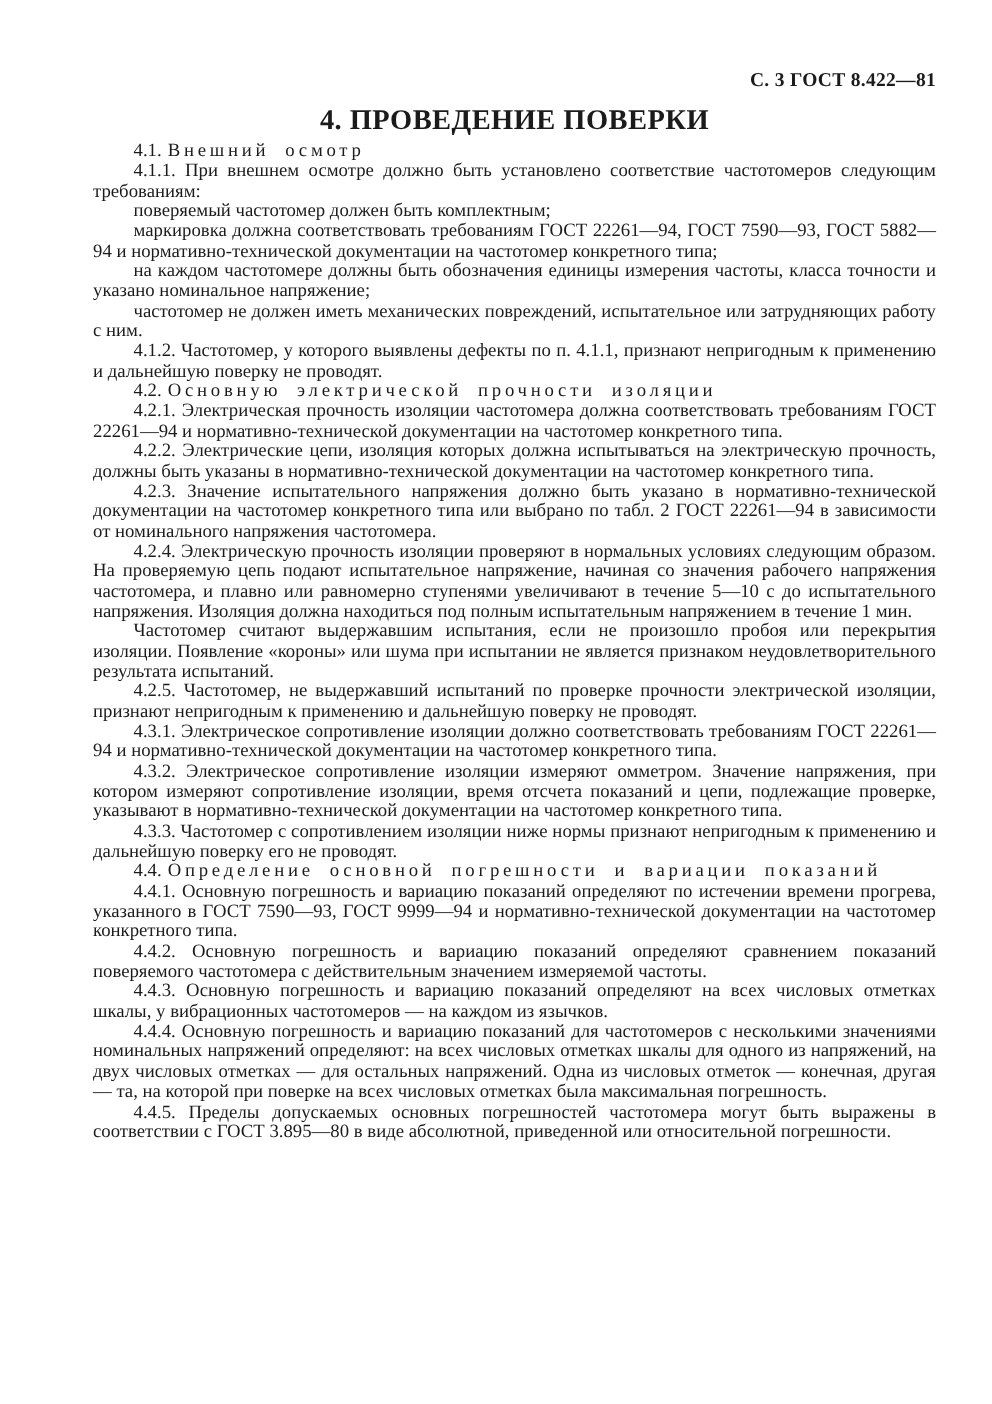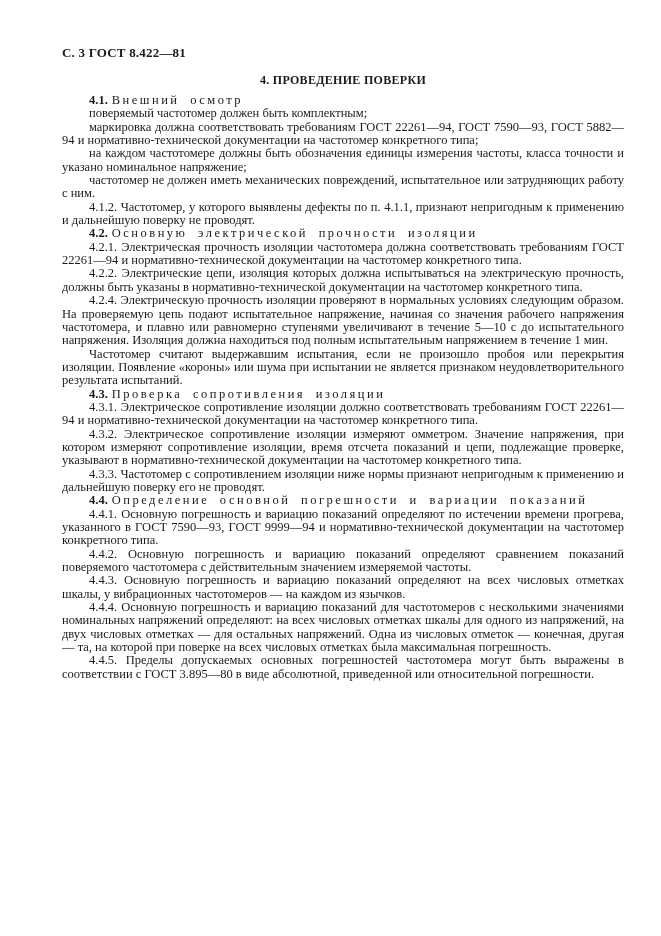--- a/index.html
+++ b/index.html
@@ -16,39 +16,40 @@
     box-sizing: border-box;
     padding: 46px 37px 0 62px;
     overflow: hidden;
   }
   .page-header {
     font-weight: bold;
     font-size: 13px;
     line-height: 14px;
     margin: 0 0 13px 0;
     letter-spacing: 0.2px;
+    text-align: right;
   }
   .doc-title {
     font-weight: bold;
-    font-size: 12px;
+    font-size: 19px;
     line-height: 15px;
     text-align: center;
     margin: 0 0 6px 0;
     letter-spacing: 0.3px;
   }
   section { margin: 0; padding: 0; }
   h2.sec {
     margin: 0;
     font-weight: normal;
     font-size: 12.5px;
     line-height: 13.35px;
     text-indent: 27px;
     white-space: nowrap;
   }
-  h2.sec .num { margin-right: 4px; font-weight: bold; }
+  h2.sec .num { margin-right: 4px; }
   h2.sec .sp {
     letter-spacing: 2.5px;
     word-spacing: 5px;
   }
   p.body {
     margin: 0;
     text-indent: 27px;
     text-align: justify;
     font-size: 12.5px;
     line-height: 13.35px;
@@ -58,37 +59,39 @@
 <body>
 
 <div class="page">
 
   <div class="page-header">С. 3 ГОСТ 8.422—81</div>
 
   <h1 class="doc-title">4. ПРОВЕДЕНИЕ ПОВЕРКИ</h1>
 
   <section>
     <h2 class="sec"><span class="num">4.1.</span><span class="sp">Внешний осмотр</span></h2>
+    <p class="body">4.1.1. При внешнем осмотре должно быть установлено соответствие частотомеров следующим требованиям:</p>
     <p class="body">поверяемый частотомер должен быть комплектным;</p>
     <p class="body">маркировка должна соответствовать требованиям ГОСТ 22261—94, ГОСТ 7590—93, ГОСТ 5882—94 и нормативно-технической документации на частотомер конкретного типа;</p>
     <p class="body">на каждом частотомере должны быть обозначения единицы измерения частоты, класса точности и указано номинальное напряжение;</p>
     <p class="body">частотомер не должен иметь механических повреждений, испытательное или затрудняющих работу с ним.</p>
     <p class="body">4.1.2. Частотомер, у которого выявлены дефекты по п. 4.1.1, признают непригодным к применению и дальнейшую поверку не проводят.</p>
   </section>
 
   <section>
     <h2 class="sec"><span class="num">4.2.</span><span class="sp">Основную электрической прочности изоляции</span></h2>
     <p class="body">4.2.1. Электрическая прочность изоляции частотомера должна соответствовать требованиям ГОСТ 22261—94 и нормативно-технической документации на частотомер конкретного типа.</p>
     <p class="body">4.2.2. Электрические цепи, изоляция которых должна испытываться на электрическую прочность, должны быть указаны в нормативно-технической документации на частотомер конкретного типа.</p>
+    <p class="body">4.2.3. Значение испытательного напряжения должно быть указано в нормативно-технической документации на частотомер конкретного типа или выбрано по табл. 2 ГОСТ 22261—94 в зависимости от номинального напряжения частотомера.</p>
     <p class="body">4.2.4. Электрическую прочность изоляции проверяют в нормальных условиях следующим образом. На проверяемую цепь подают испытательное напряжение, начиная со значения рабочего напряжения частотомера, и плавно или равномерно ступенями увеличивают в течение 5—10 с до испытательного напряжения. Изоляция должна находиться под полным испытательным напряжением в течение 1 мин.</p>
     <p class="body">Частотомер считают выдержавшим испытания, если не произошло пробоя или перекрытия изоляции. Появление «короны» или шума при испытании не является признаком неудовлетворительного результата испытаний.</p>
+    <p class="body">4.2.5. Частотомер, не выдержавший испытаний по проверке прочности электрической изоляции, признают непригодным к применению и дальнейшую поверку не проводят.</p>
   </section>
 
   <section>
-    <h2 class="sec"><span class="num">4.3.</span><span class="sp">Проверка сопротивления изоляции</span></h2>
     <p class="body">4.3.1. Электрическое сопротивление изоляции должно соответствовать требованиям ГОСТ 22261—94 и нормативно-технической документации на частотомер конкретного типа.</p>
     <p class="body">4.3.2. Электрическое сопротивление изоляции измеряют омметром. Значение напряжения, при котором измеряют сопротивление изоляции, время отсчета показаний и цепи, подлежащие проверке, указывают в нормативно-технической документации на частотомер конкретного типа.</p>
     <p class="body">4.3.3. Частотомер с сопротивлением изоляции ниже нормы признают непригодным к применению и дальнейшую поверку его не проводят.</p>
   </section>
 
   <section>
     <h2 class="sec"><span class="num">4.4.</span><span class="sp">Определение основной погрешности и вариации показаний</span></h2>
     <p class="body">4.4.1. Основную погрешность и вариацию показаний определяют по истечении времени прогрева, указанного в ГОСТ 7590—93, ГОСТ 9999—94 и нормативно-технической документации на частотомер конкретного типа.</p>
     <p class="body">4.4.2. Основную погрешность и вариацию показаний определяют сравнением показаний поверяемого частотомера с действительным значением измеряемой частоты.</p>
     <p class="body">4.4.3. Основную погрешность и вариацию показаний определяют на всех числовых отметках шкалы, у вибрационных частотомеров — на каждом из язычков.</p>

